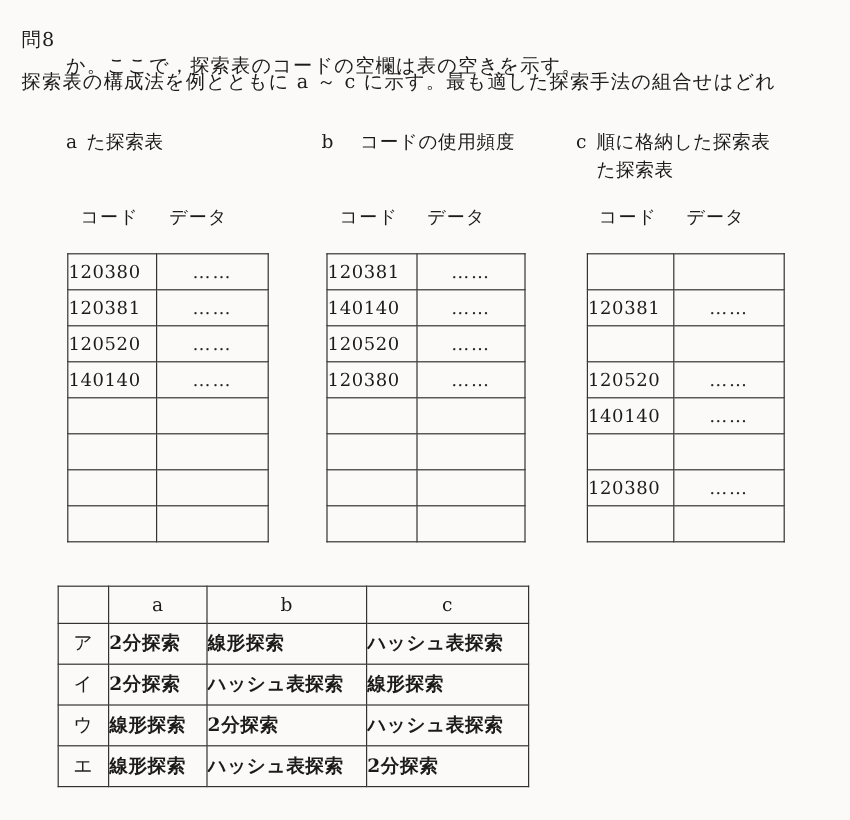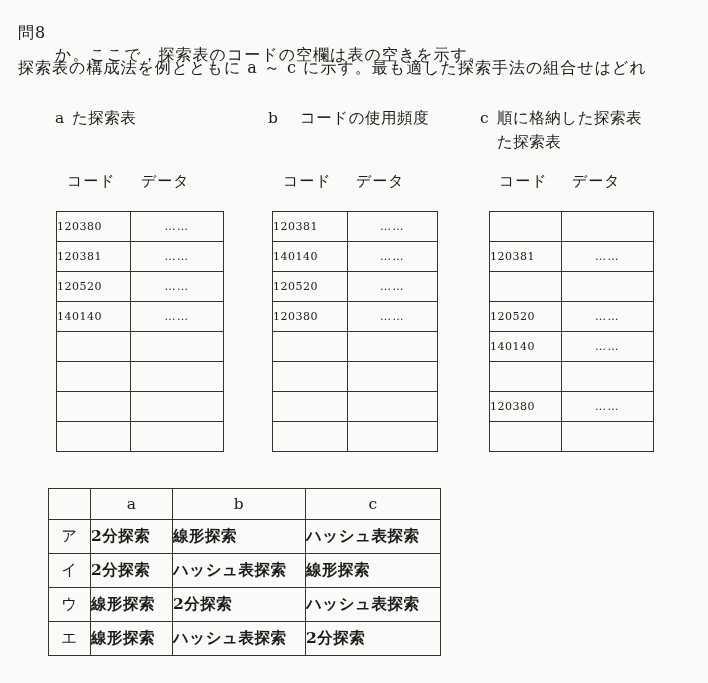--- a/index.html
+++ b/index.html
@@ -58,21 +58,21 @@
   table.ctable {
     position: absolute;
     top: 211px;
     border-collapse: collapse;
     table-layout: fixed;
   }
   table.ctable td {
     border: 1.5px solid #35332f;
     height: 29px;
     padding: 0;
-    font-size: 11px;
+    font-size: 15px;
     overflow: hidden;
   }
   td.code-cell {
     padding-left: 11px;
     letter-spacing: 0.5px;
   }
   td.data-cell {
     text-align: center;
     letter-spacing: 1.5px;
     color: #2a2825;

